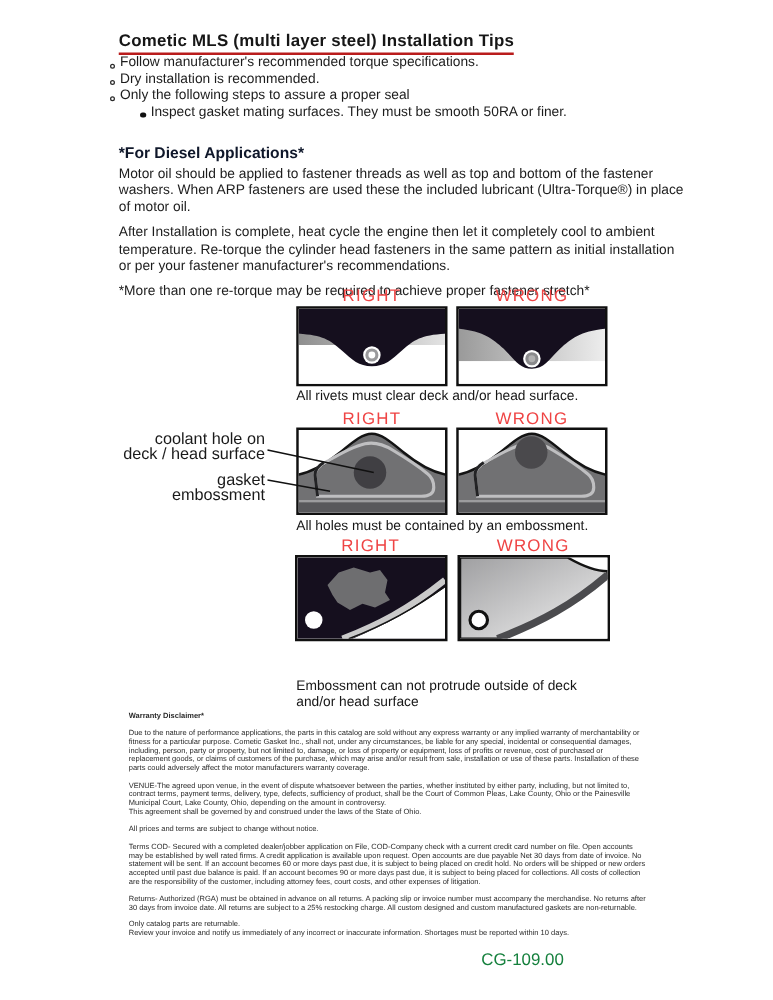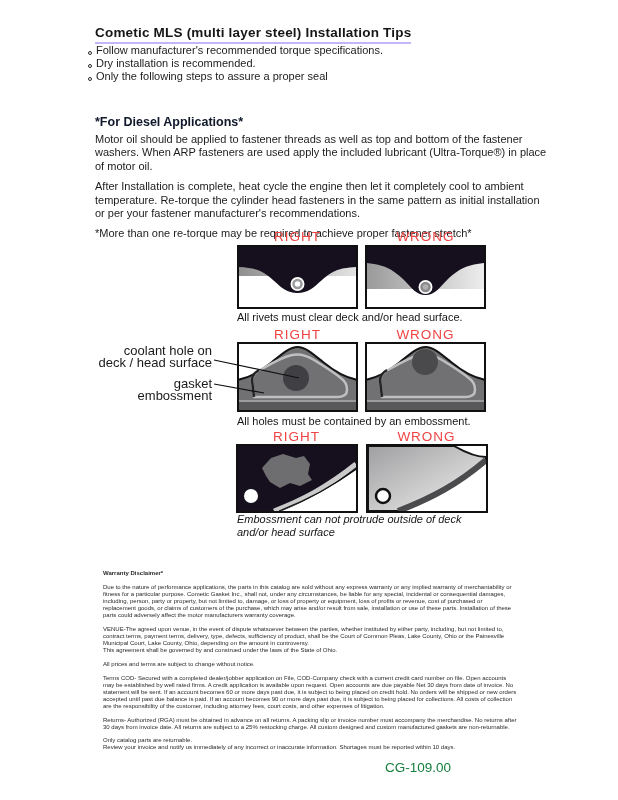--- a/index.html
+++ b/index.html
@@ -1,21 +1,21 @@
 <!DOCTYPE html>
 <html><head>
 <meta charset="utf-8">
 <style>
   * { margin:0; padding:0; box-sizing:border-box; }
   html,body { background:#ffffff; }
   body { font-family:"Liberation Sans", sans-serif; color:#1c1c1c; }
   .page { position:relative; width:618px; height:800px; background:#fff; overflow:hidden; }
 
   .title { position:absolute; left:95px; top:25px; font-size:13.5px; font-weight:bold;
-           letter-spacing:.2px; border-bottom:2px solid #c4b5fd; padding-bottom:2px; color:#161616; }
+           letter-spacing:.2px; border-bottom:2px solid #b91c1c; padding-bottom:2px; color:#161616; }
 
   .bullets { position:absolute; left:88px; top:44px; width:480px; font-size:11px; line-height:13.2px; }
   .b-row { display:flex; align-items:center; }
   .b-row.sub { margin-left:24px; }
   .o-marker { flex:0 0 auto; width:4px; height:4px; border:1px solid #2a2a2a; border-radius:50%;
               margin:4px 4px 0 0; }
   .dot-marker { flex:0 0 auto; width:4.5px; height:4.5px; background:#111; border-radius:50%;
               margin:4px 4px 0 0; }
 
   .diesel-heading { position:absolute; left:95px; top:115px; font-size:12.5px; font-weight:bold; color:#0f172a; }
@@ -52,26 +52,30 @@
       <span>Follow manufacturer's recommended torque specifications.</span>
     </div>
     <div class="b-row">
       <span class="o-marker"></span>
       <span>Dry installation is recommended.</span>
     </div>
     <div class="b-row">
       <span class="o-marker"></span>
       <span>Only the following steps to assure a proper seal</span>
     </div>
+    <div class="b-row sub">
+      <span class="dot-marker"></span>
+      <span>Inspect gasket mating surfaces.  They must be smooth 50RA or finer.</span>
+    </div>
   </div>
 
   <div class="diesel-heading">*For Diesel Applications*</div>
 
   <div class="bodycopy">
-    <p>Motor oil should be applied to fastener threads as well as top and bottom of the fastener washers. When ARP fasteners are used apply the included lubricant (Ultra-Torque®) in place of motor oil.</p>
+    <p>Motor oil should be applied to fastener threads as well as top and bottom of the fastener washers. When ARP fasteners are used these the included lubricant (Ultra-Torque®) in place of motor oil.</p>
     <p>After Installation is complete, heat cycle the engine then let it completely cool to ambient temperature. Re-torque the cylinder head fasteners in the same pattern as initial installation or per your fastener manufacturer's recommendations.</p>
     <p>*More than one re-torque may be required to achieve proper fastener stretch*</p>
   </div>
 
   <div class="dg-label" style="left:237px; top:229px;">RIGHT</div>
   <div class="dg-label" style="left:365px; top:229px;">WRONG</div>
 
   <div class="dg-panel" style="left:237px; top:245px;">
     <svg width="117" height="60" viewBox="0 0 117 60">
       <defs>
@@ -170,21 +174,21 @@
             <stop offset="1" stop-color="#f2f2f2"></stop>
         </linearGradient>
       </defs>
       <rect width="118" height="65" fill="#ffffff"></rect>
       <path d="M0,0 L86,0 C100,8 110,11 118,11 L118,16 C88,40 62,54 30,65 L0,65 Z" fill="url(#g3b)" stroke="#141414" stroke-width="2"></path>
       <path d="M30,65 C64,52 90,38 118,14" fill="none" stroke="#4b4b4e" stroke-width="6"></path>
       <circle cx="15" cy="50" r="7" fill="#ffffff" stroke="#111" stroke-width="2.5"></circle>
     </svg>
   </div>
 
-  <div class="dg-caption" style="left:237px; top:513px; width:280px;font-style:italic;">Embossment can not protrude outside of deck
+  <div class="dg-caption" style="left:237px; top:543px; width:280px;">Embossment can not protrude outside of deck
 and/or head surface</div>
 
   <div class="fine-print">
     <div class="fp-heading">Warranty Disclaimer*</div>
     <p>Due to the nature of performance applications, the parts in this catalog are sold without any express warranty or any implied warranty of merchantability or fitness for a particular purpose.  Cometic Gasket Inc., shall not, under any circumstances, be liable for any special, incidental or consequential damages, including, person, party or property, but not limited to, damage, or loss of property or equipment, loss of profits or revenue, cost of purchased or replacement goods, or claims of customers of the purchase, which may arise and/or result from sale, installation or use of these parts.  Installation of these parts could adversely affect the motor manufacturers warranty coverage.</p>
     <p>VENUE-The agreed upon venue, in the event of dispute whatsoever between the parties, whether instituted by either party, including, but not limited to, contract terms, payment terms, delivery, type, defects, sufficiency of product, shall be the Court of Common Pleas, Lake County, Ohio or the Painesville Municipal Court, Lake County, Ohio, depending on the amount in controversy.
 This agreement shall be governed by and construed under the laws of the State of Ohio.</p>
     <p>All prices and terms are subject to change without notice.</p>
     <p>Terms COD- Secured with a completed dealer/jobber application on File, COD-Company check with a current credit card number on file.  Open accounts may be established by well rated firms.  A credit application is available upon request.  Open accounts are due payable Net 30 days from date of invoice.  No statement will be sent.  If an account becomes 60 or more days past due, it is subject to being placed on credit hold.  No orders will be shipped or new orders accepted until past due balance is paid.  If an account becomes 90 or more days past due, it is subject to being placed for collections.  All costs of collection are the responsibility of the customer, including attorney fees, court costs, and other expenses of litigation.</p>
     <p>Returns- Authorized (RGA) must be obtained in advance on all returns.  A packing slip or invoice number must accompany the merchandise.  No returns after 30 days from invoice date.  All returns are subject to a 25% restocking charge.  All custom designed and custom manufactured gaskets are non-returnable.</p>

